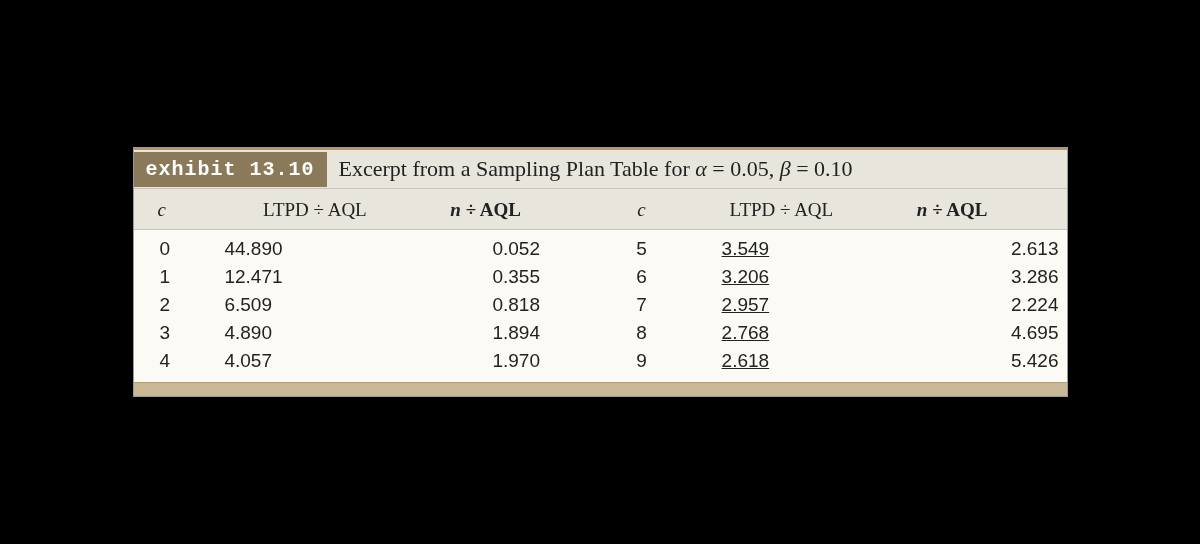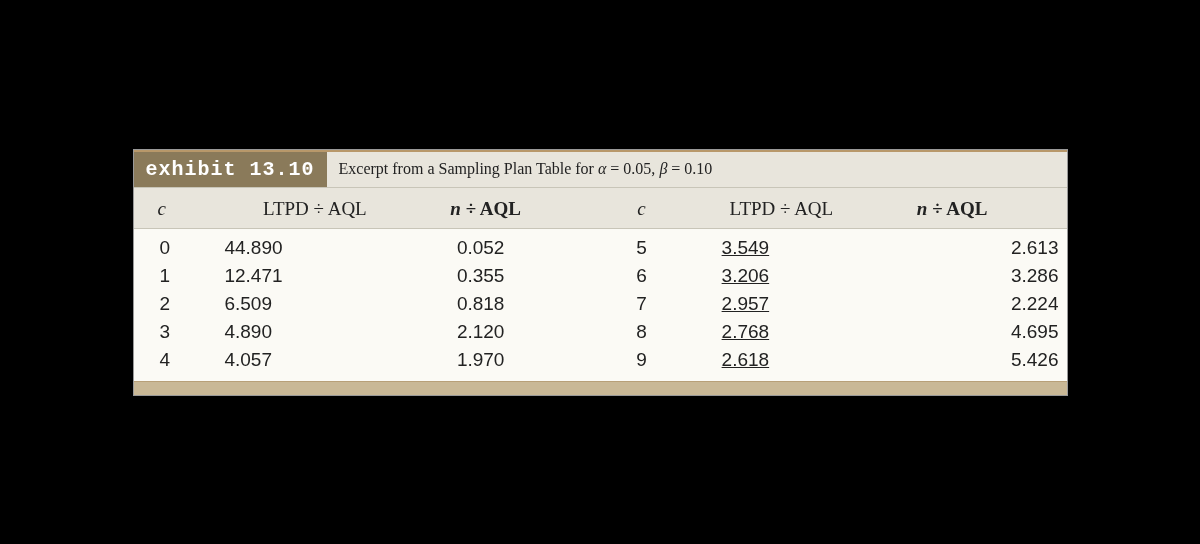--- a/index.html
+++ b/index.html
@@ -32,21 +32,21 @@
       background: #8a7a5a;
       color: #fff;
       padding: 6px 12px;
       font-family: 'Courier New', monospace;
       font-weight: bold;
       font-size: 20px;
       letter-spacing: 1px;
     }
     .exhibit-title {
       padding: 6px 12px;
-      font-size: 16px;
+      font-size: 22px;
       color: #222;
     }
     .exhibit-title .param {
       font-style: italic;
     }
     table {
       width: 100%;
       border-collapse: collapse;
       background: #fbfaf5;
     }
@@ -89,20 +89,21 @@
     }
     tbody td.col-c {
       text-align: left;
       padding-left: 26px;
     }
     tbody td.col-ltpd {
       text-align: left;
       padding-right: 70px;
     }
     tbody td.col-naql {
+      text-align: right;
       padding-right: 60px;
     }
     tbody td.col-c2 {
       text-align: center;
     }
     tbody td.col-ltpd2 {
       text-align: center;
       padding-right: 80px;
       text-decoration: underline;
     }
@@ -164,21 +165,21 @@
         <td class="col-c">2</td>
         <td class="col-ltpd">6.509</td>
         <td class="col-naql">0.818</td>
         <td class="col-c2">7</td>
         <td class="col-ltpd2">2.957</td>
         <td class="col-naql2">2.224</td>
       </tr>
       <tr>
         <td class="col-c">3</td>
         <td class="col-ltpd">4.890</td>
-        <td class="col-naql">2.120</td>
+        <td class="col-naql">1.894</td>
         <td class="col-c2">8</td>
         <td class="col-ltpd2">2.768</td>
         <td class="col-naql2">4.695</td>
       </tr>
       <tr>
         <td class="col-c">4</td>
         <td class="col-ltpd">4.057</td>
         <td class="col-naql">1.970</td>
         <td class="col-c2">9</td>
         <td class="col-ltpd2">2.618</td>

